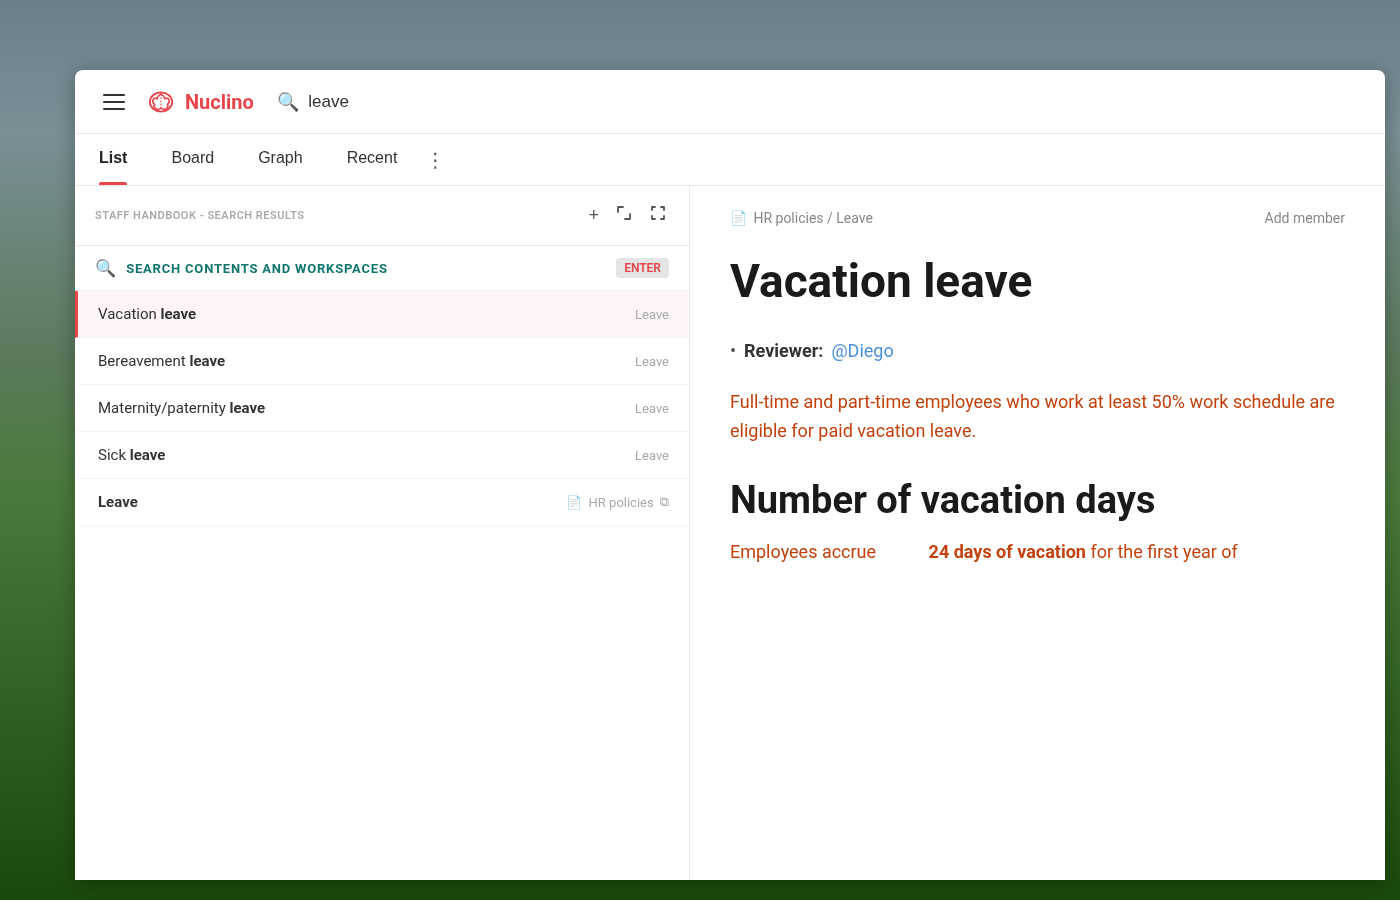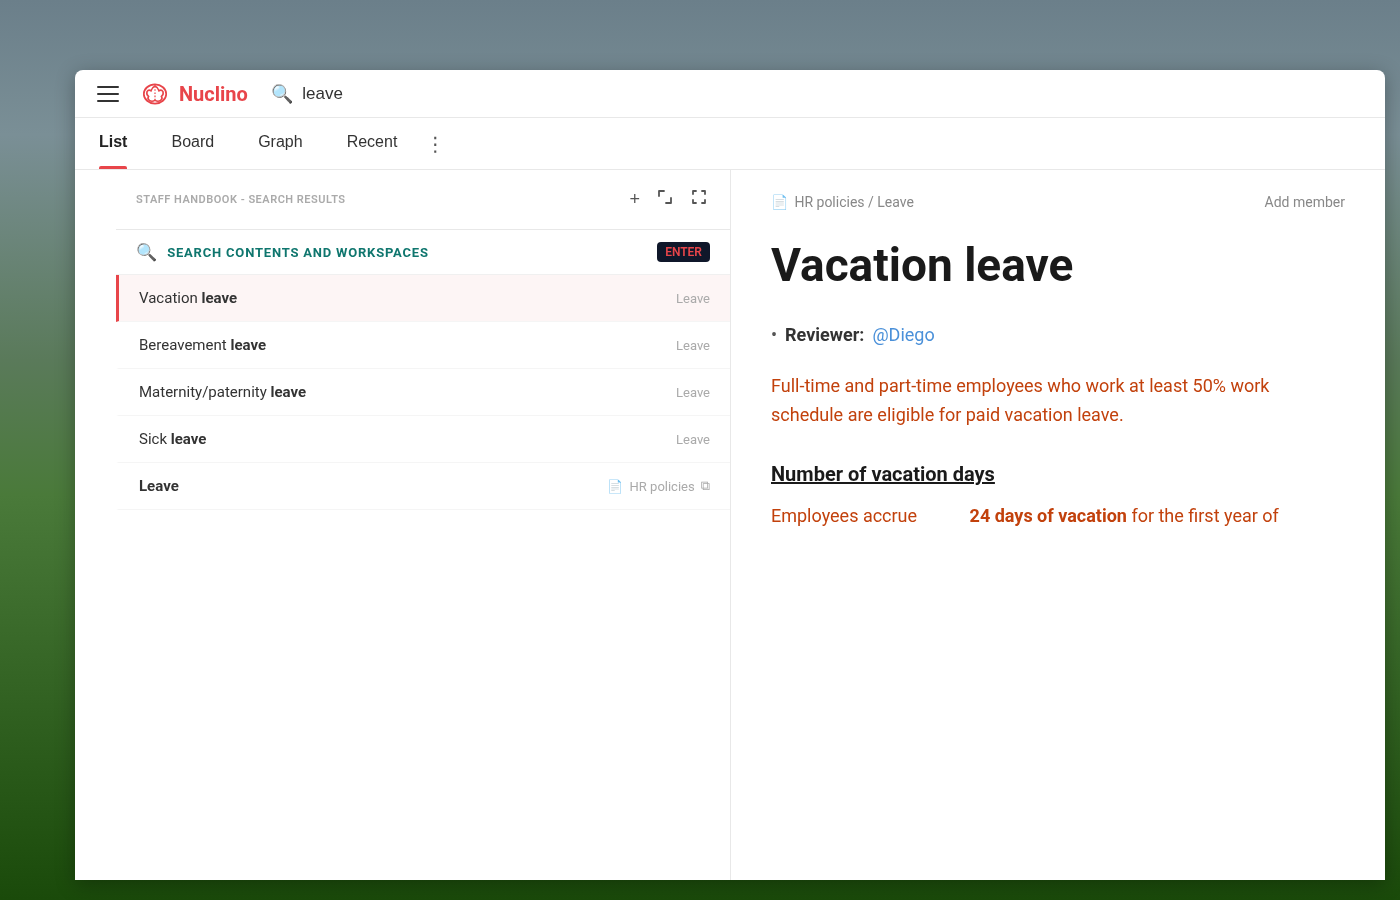--- a/index.html
+++ b/index.html
@@ -42,22 +42,22 @@
       z-index: 1;
       display: flex;
       flex-direction: column;
       overflow: hidden;
     }
 
     
     .header {
       display: flex;
       align-items: center;
-      padding: 0 18px;
-      height: 48px;
+      padding: 0 24px;
+      height: 64px;
       border-bottom: 1px solid #e8e8e8;
       flex-shrink: 0;
     }
 
     .hamburger-btn {
       background: none;
       border: none;
       cursor: pointer;
       padding: 4px;
       margin-right: 16px;
@@ -153,21 +153,20 @@
       font-size: 20px;
       color: #555;
       margin-left: -16px;
     }
 
     
     .main-content {
       display: flex;
       flex: 1;
       overflow: hidden;
-      padding-left: 41px;
     }
 
     
     .sidebar {
       width: 615px;
       border-right: 1px solid #e8e8e8;
       display: flex;
       flex-direction: column;
       flex-shrink: 0;
     }
@@ -221,21 +220,21 @@
     .sidebar-search-text {
       font-size: 13px;
       font-weight: 700;
       color: #0f766e;
       letter-spacing: 0.8px;
       text-transform: uppercase;
       flex: 1;
     }
 
     .enter-badge {
-      background: #0f172a;
+      background: #e5e5e5;
       color: #e8454a;
       font-size: 12px;
       font-weight: 600;
       padding: 3px 8px;
       border-radius: 4px;
     }
 
     
     .search-results {
       flex: 1;
@@ -355,25 +354,24 @@
     }
 
     .content-body {
       font-size: 18px;
       color: #c2410c;
       line-height: 1.6;
       margin-bottom: 32px;
     }
 
     .content-h2 {
-      font-size: 20px;
+      font-size: 38px;
       font-weight: 700;
       color: #1a1a1a;
       margin-bottom: 16px;
-      text-decoration: underline;
     }
 
     .content-body-accent strong {
       font-weight: 700;
       margin-left: 48px;
     }
 
     
     .brain-svg {
       width: 32px;

